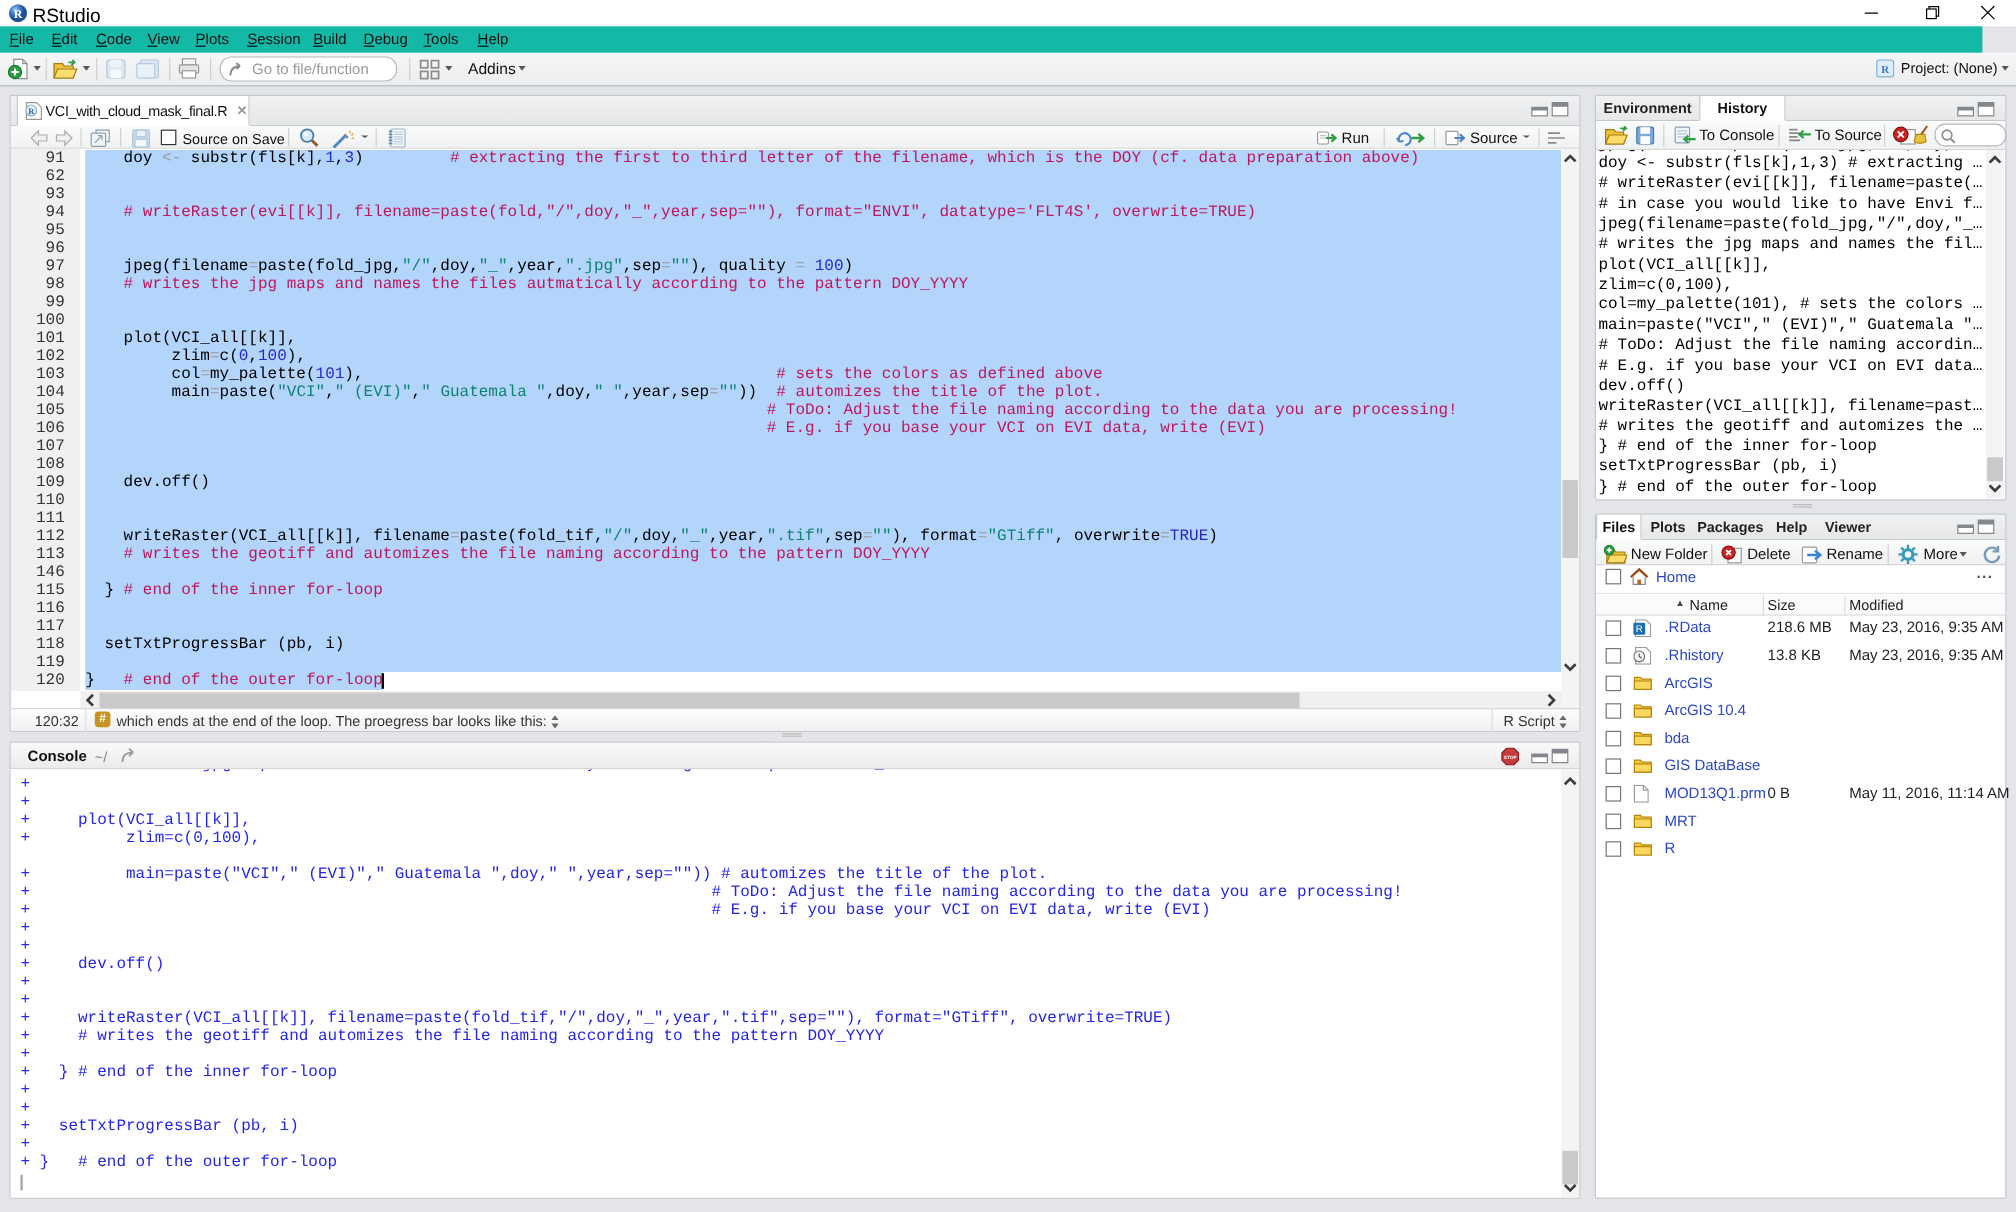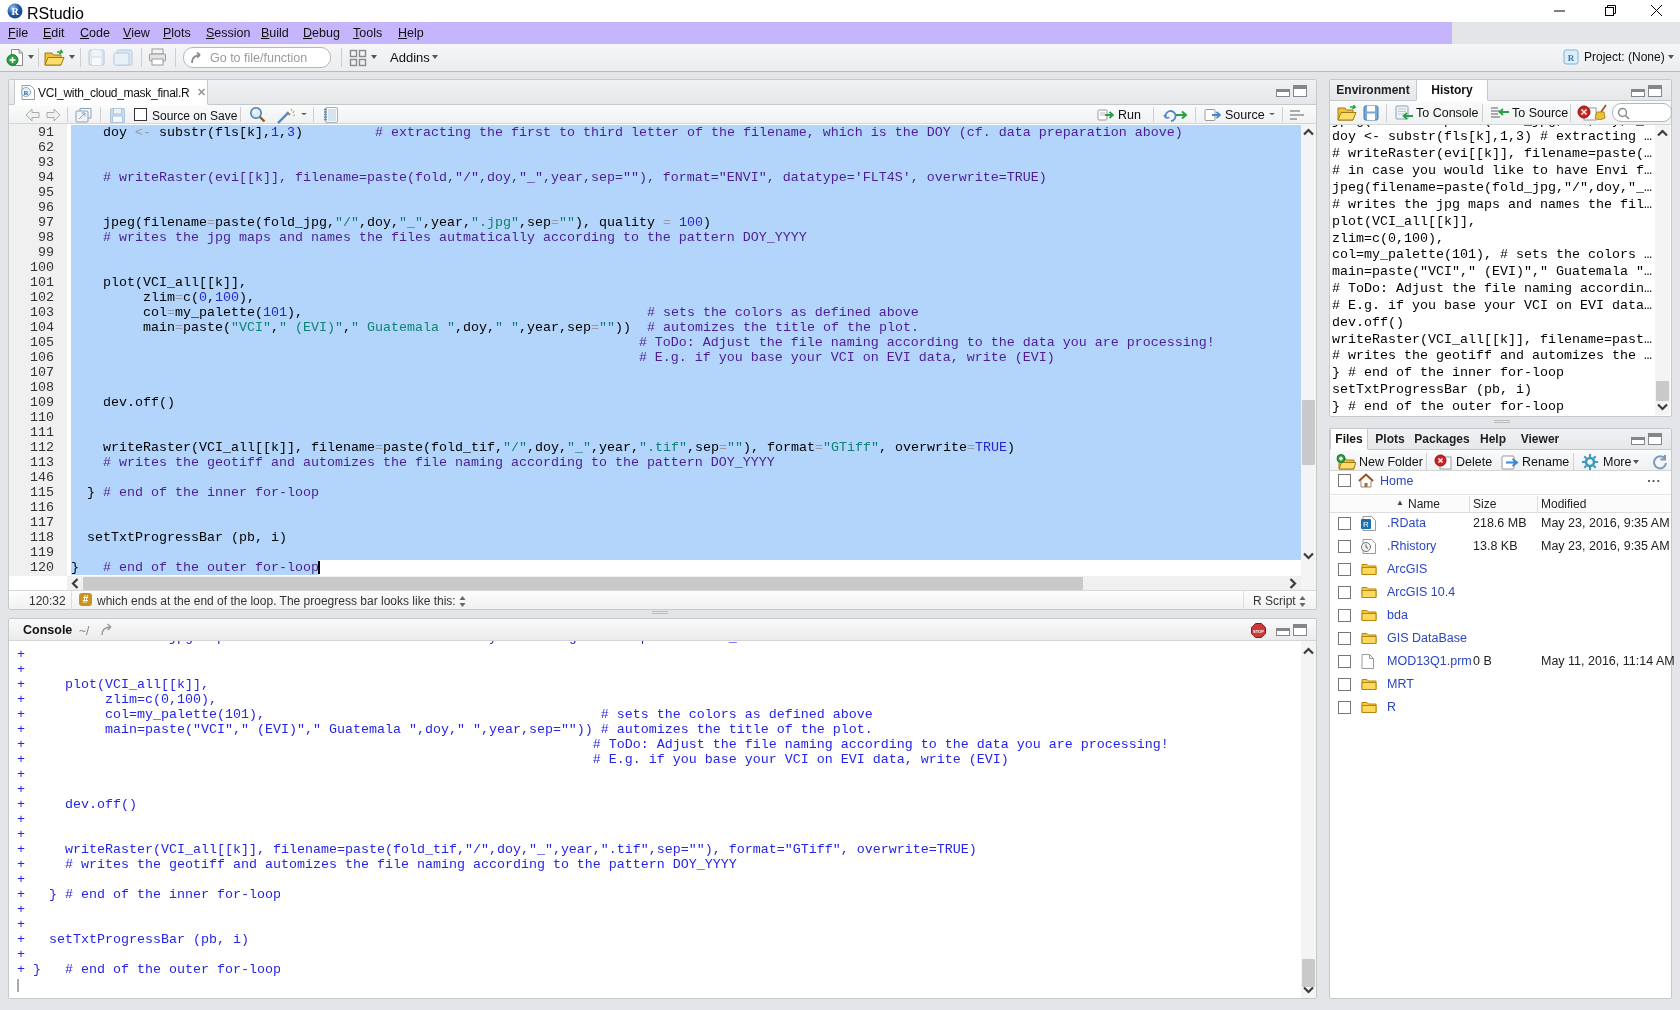--- a/index.html
+++ b/index.html
@@ -1,21 +1,21 @@
 <!DOCTYPE html>
 <html><head><meta charset="utf-8"><style>
 *{box-sizing:border-box;margin:0;padding:0}
 html,body{width:1680px;height:1010px;overflow:hidden}
 body{background:#e3e5e8;font-family:'Liberation Sans',sans-serif;position:relative}
 .abs{position:absolute}
 pre{font-family:'Liberation Mono',monospace;font-size:13.333px;line-height:15px;margin:0}
 
 #titlebar{left:0;top:0;width:1680px;height:22px;background:#fff}
 #titlebar .ttl{position:absolute;left:27px;top:5px;font-size:16px;color:#000}
-#menubar{left:0;top:22px;width:1452px;height:22px;background:#c4b5fd}
+#menubar{left:0;top:22px;width:1652px;height:22px;background:#14b8a6}
 .mitem{position:absolute;top:4px;font-size:12.5px;color:#111}
 #toolbar{left:0;top:44px;width:1680px;height:28px;background:linear-gradient(#f5f6f7,#ecedef);border-bottom:1px solid #b7babd}
 .tsep{position:absolute;top:4px;width:1px;height:19px;background:#cfcfcf}
 #gotobox{position:absolute;left:183px;top:3px;width:148px;height:21px;background:#fff;border:1px solid #b4b7ba;border-radius:10px}
 #gotobox span{position:absolute;left:26px;top:3px;font-size:12.5px;color:#9a9a9a}
 
 .pane{position:absolute;background:#fff;border:1px solid #c6c9cc;border-radius:2px}
 .tabbar{position:absolute;left:0;top:0;right:0;height:25px;background:linear-gradient(#f0f1f2,#e6e7e9);border-bottom:1px solid #c6c9cc;border-radius:2px 2px 0 0}
 .tab{position:absolute;top:0;height:25px;background:#fff;border:1px solid #c6c9cc;border-top:none;border-bottom:1px solid #fff;font-size:12px;font-weight:bold;color:#111;text-align:center}
 .tab.inactive{background:none;border:none;color:#222}
@@ -25,21 +25,21 @@
 
 #srcpane{left:8px;top:79px;width:1309px;height:531px}
 #srctab{left:5px;width:194px}
 #srctool{top:25px;height:19px}
 #edgutter{position:absolute;left:0;top:44px;width:58px;height:452px;background:#f0f0f0;overflow:hidden}
 .gln{position:absolute;right:13px;width:50px;height:15px;font-family:'Liberation Mono',monospace;font-size:13.333px;line-height:15px;color:#333;text-align:right}
 #edarea{position:absolute;left:58px;top:44px;right:15px;height:452px;background:#fff;overflow:hidden}
 #edsel{position:absolute;left:4px;top:1px;right:0;height:435px;background:#b3d4fb}
 #edsel120{position:absolute;left:4px;top:436px;width:248px;height:15px;background:#b3d4fb}
 .eline{position:absolute;left:4px;white-space:pre}
-.eline .com{color:#4c1d95}
+.eline .com{color:#be185d}
 .eline .str{color:#0e8372}
 .eline .num{color:#2626cc}
 .eline .op{color:#9a9a9a}
 #edcursor{position:absolute;left:251px;top:437px;width:1.5px;height:13px;background:#000}
 
 #edvsb{position:absolute;right:0;top:44px;width:15px;height:466px;background:#f4f4f5}
 #edhsb{position:absolute;left:58px;right:15px;top:496px;height:15px;background:#f0f0f1}
 .sbthumbv{position:absolute;left:1px;width:13px;background:#c9c9c9;border-radius:1px}
 .sbthumbh{position:absolute;top:1px;height:13px;background:#c9c9c9;border-radius:1px}
 #edstatus{position:absolute;left:0;right:0;bottom:0;height:19px;background:linear-gradient(#fdfdfd,#f1f1f2);border-top:1px solid #d8d8d8;font-size:12px;color:#333}
@@ -377,21 +377,20 @@
       </svg>
     <div class="pminmax min" style="right:26px"></div>
     <div class="pminmax" style="right:9px"></div>
   </div>
   <div id="consarea">
     <pre class="cline" style="top:-11.5px">+     # writes the jpg maps and names the files autmatically according to the pattern DOY_YYYY</pre>
 <pre class="cline" style="top:6.0px">+</pre>
 <pre class="cline" style="top:21.0px">+</pre>
 <pre class="cline" style="top:36.0px">+     plot(VCI_all[[k]],</pre>
 <pre class="cline" style="top:51.0px">+          zlim=c(0,100),</pre>
-<pre class="cline" style="top:66.0px">+          col=my_palette(101),                                          # sets the colors as defined above</pre>
 <pre class="cline" style="top:81.0px">+          main=paste("VCI"," (EVI)"," Guatemala ",doy," ",year,sep="")) # automizes the title of the plot.</pre>
 <pre class="cline" style="top:96.0px">+                                                                       # ToDo: Adjust the file naming according to the data you are processing!</pre>
 <pre class="cline" style="top:111.0px">+                                                                       # E.g. if you base your VCI on EVI data, write (EVI)</pre>
 <pre class="cline" style="top:126.0px">+</pre>
 <pre class="cline" style="top:141.0px">+</pre>
 <pre class="cline" style="top:156.0px">+     dev.off()</pre>
 <pre class="cline" style="top:171.0px">+</pre>
 <pre class="cline" style="top:186.0px">+</pre>
 <pre class="cline" style="top:201.0px">+     writeRaster(VCI_all[[k]], filename=paste(fold_tif,"/",doy,"_",year,".tif",sep=""), format="GTiff", overwrite=TRUE)</pre>
 <pre class="cline" style="top:216.0px">+     # writes the geotiff and automizes the file naming according to the pattern DOY_YYYY</pre>

